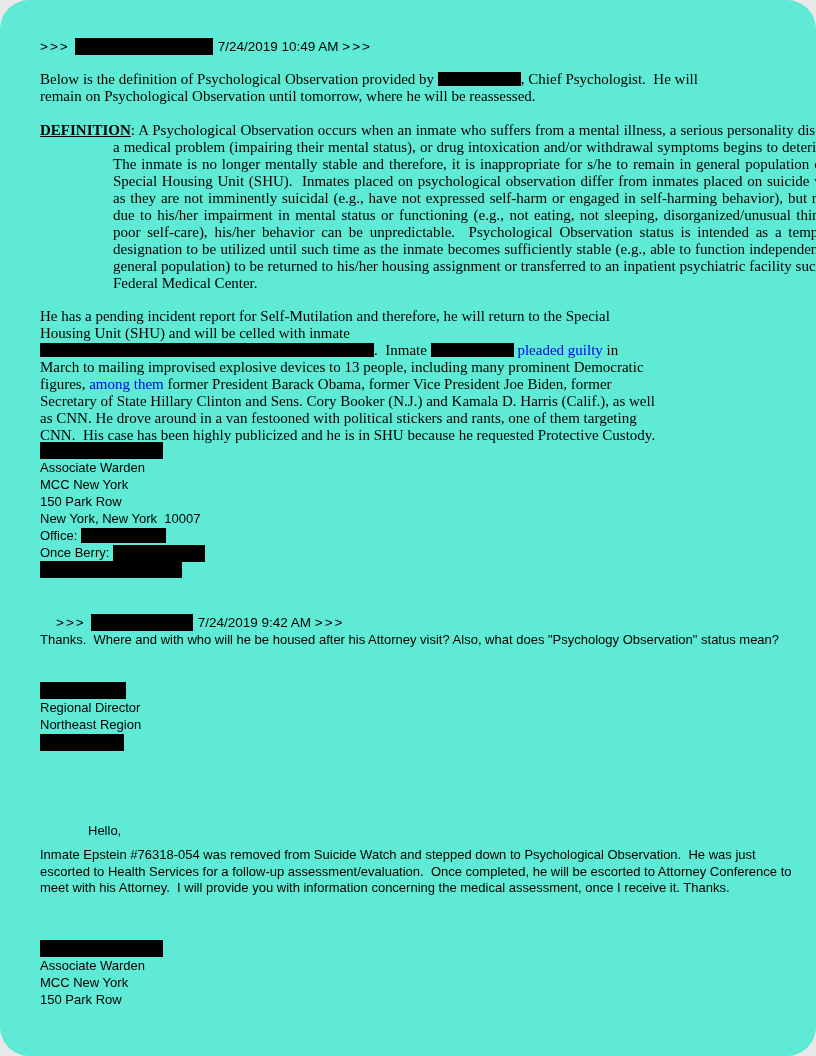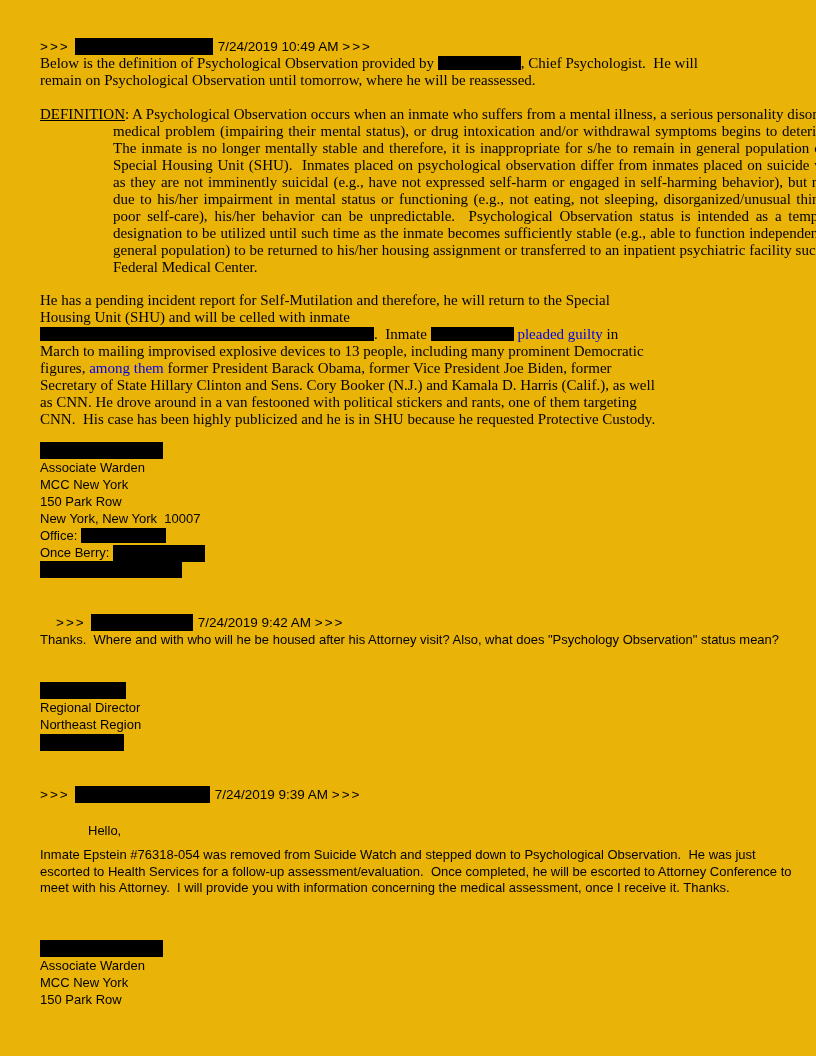--- a/index.html
+++ b/index.html
@@ -1,36 +1,37 @@
 <!DOCTYPE html>
 <html><head>
 <meta charset="utf-8">
 <style>
   html,body{margin:0;padding:0;background:#e8e8e8;}
   .page{
     position:relative;
     width:816px;height:1056px;
-    background:#eab308;
+    background:#5eead4;
     margin:0 auto;
     overflow:hidden;
     font-family:"Liberation Serif", serif;
     color:#000;
+    border-radius:29px;
   }
   .abs{position:absolute;}
-  .serif{font-family:"Liberation Serif", serif;font-size:15px;line-height:16.8px;}
+  .serif{font-family:"Liberation Serif", serif;font-size:15px;line-height:16.8px;margin-top:16px;}
   .sans{font-family:"Liberation Sans", sans-serif;font-size:13px;line-height:17px;}
   .para{white-space:pre-wrap;}
   .hdr{font-family:"Liberation Sans", sans-serif;font-size:13.5px;line-height:17px;white-space:pre-wrap;}
   .hdr .arrows{letter-spacing:2px;}
   .redact{display:inline-block;background:#000000;}
   .redact.inline{height:14px;vertical-align:-2px;}
   .redact.hdrbox{height:17px;vertical-align:-4px;margin:0 5px;}
   .redact.block{display:block;}
   .def{text-align:justify;padding-left:73px;text-indent:-73px;}
-  .defterm{font-weight:normal;text-decoration:underline;}
+  .defterm{font-weight:bold;text-decoration:underline;}
   a.lnk{color:#0000EE;cursor:pointer;}
   .sigline{white-space:pre-wrap;}
 </style>
 </head>
 <body>
 
 <div class="page">
 
   <div class="abs hdr" style="left:40px;top:38px;"><span class="arrows">&gt;&gt;&gt;</span><span class="redact hdrbox" style="width:138px;"></span><span>7/24/2019 10:49 AM</span><span> </span><span class="arrows">&gt;&gt;&gt;</span></div>
 
@@ -55,21 +56,20 @@
 
   <div class="abs sans" style="left:40px;top:682px;">
     <span class="redact block" style="width:86px;height:17px;"></span>
     <div class="sigline">Regional Director</div>
     <div class="sigline">Northeast Region</div>
     <span class="redact block" style="width:84px;height:17px;margin-top:1px;"></span>
   </div>
 
   <div class="abs sans para" style="left:40px;top:632px;width:752px;line-height:16.5px;">Thanks.  Where and with who will he be housed after his Attorney visit? Also, what does "Psychology Observation" status mean?</div>
 
-  <div class="abs hdr" style="left:40px;top:786px;"><span class="arrows">&gt;&gt;&gt;</span><span class="redact hdrbox" style="width:135px;"></span><span>7/24/2019 9:39 AM</span><span> </span><span class="arrows">&gt;&gt;&gt;</span></div>
 
   <div class="abs sans" style="left:40px;top:822px;margin-left:48px;">Hello,</div>
 
   <div class="abs sans para" style="left:40px;top:847px;width:756px;line-height:16.5px;">Inmate Epstein #76318-054 was removed from Suicide Watch and stepped down to Psychological Observation.  He was just escorted to Health Services for a follow-up assessment/evaluation.  Once completed, he will be escorted to Attorney Conference to meet with his Attorney.  I will provide you with information concerning the medical assessment, once I receive it. Thanks.</div>
 
   <div class="abs sans" style="left:40px;top:940px;">
     <span class="redact block" style="width:123px;height:17px;"></span>
     <div class="sigline">Associate Warden</div>
     <div class="sigline">MCC New York</div>
     <div class="sigline">150 Park Row</div>

